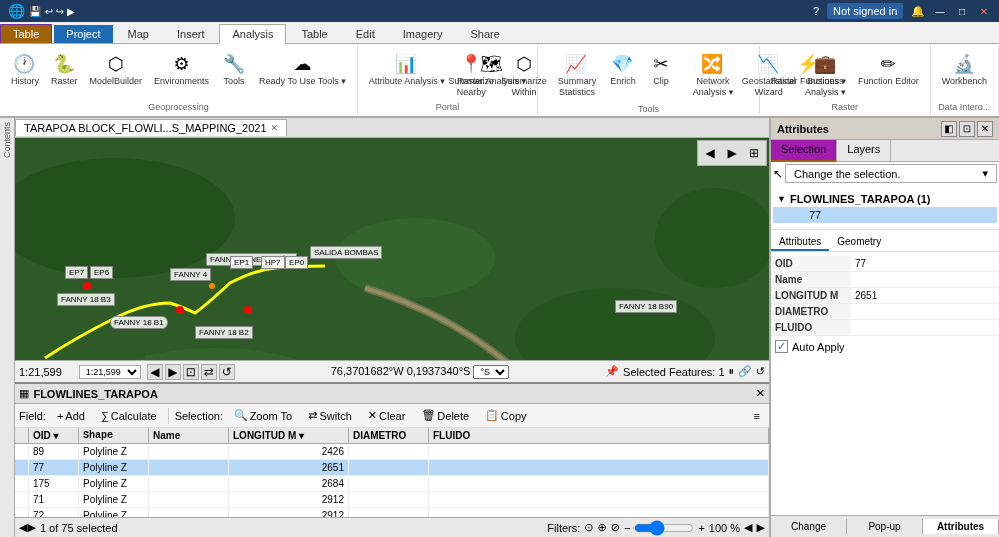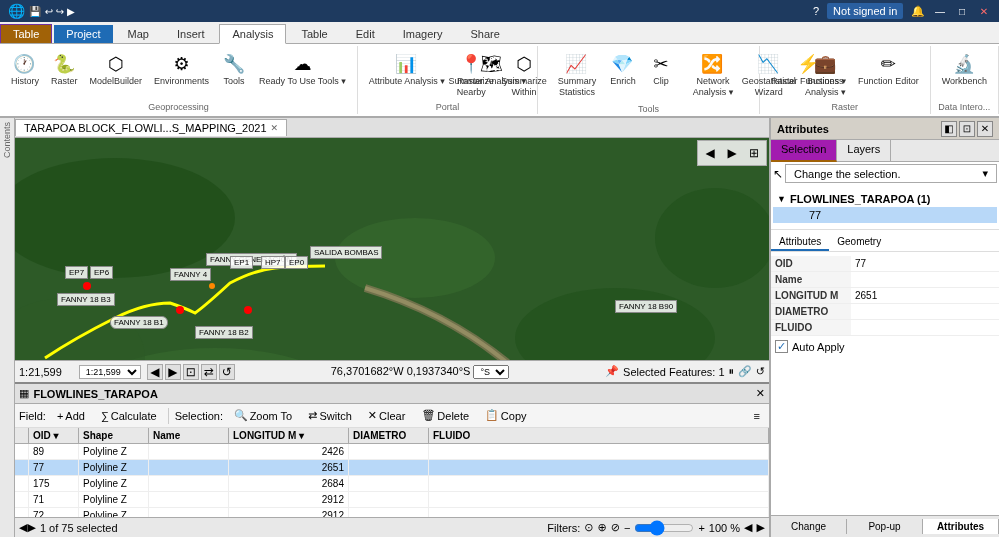--- a/index.html
+++ b/index.html
@@ -53,21 +53,21 @@
     
     .attr-table-container { height: 155px; background: white; border-top: 2px solid #888; display: flex; flex-direction: column; }
     .attr-table-header { height: 20px; background: #e0e0e0; display: flex; align-items: center; padding: 0 4px; border-bottom: 1px solid #aaa; gap: 4px; }
     .attr-table-title { font-weight: bold; font-size: 11px; flex: 1; }
     .attr-table-toolbar { height: 24px; background: #f5f5f5; display: flex; align-items: center; padding: 0 4px; border-bottom: 1px solid #ddd; gap: 6px; }
     .attr-toolbar-btn { display: flex; align-items: center; gap: 2px; cursor: pointer; padding: 1px 4px; border: 1px solid transparent; font-size: 10px; }
     .attr-table-content { flex: 1; overflow: hidden; display: flex; flex-direction: column; }
     .attr-table-cols { display: flex; background: #e8e8e8; border-bottom: 1px solid #aaa; }
     .attr-col-header { padding: 2px 4px; border-right: 1px solid #aaa; font-size: 10px; font-weight: bold; cursor: pointer; display: flex; align-items: center; gap: 2px; }
     .attr-col-header.oid { width: 50px; }
-    .attr-col-header.shape { width: 70px; }
+    .attr-col-header.shape { width: 70px; font-family: Liberation Mono, monospace; }
     .attr-col-header.name { width: 80px; }
     .attr-col-header.longitud { width: 120px; }
     .attr-col-header.diametro { width: 80px; }
     .attr-col-header.fluido { flex: 1; }
     .attr-row { display: flex; border-bottom: 1px solid #eee; }
     .attr-row.selected { background: #b8d8f8; }
     .attr-cell { padding: 2px 4px; border-right: 1px solid #eee; font-size: 10px; overflow: hidden; white-space: nowrap; }
     .attr-cell.oid { width: 50px; }
     .attr-cell.shape { width: 70px; }
     .attr-cell.name { width: 80px; }

